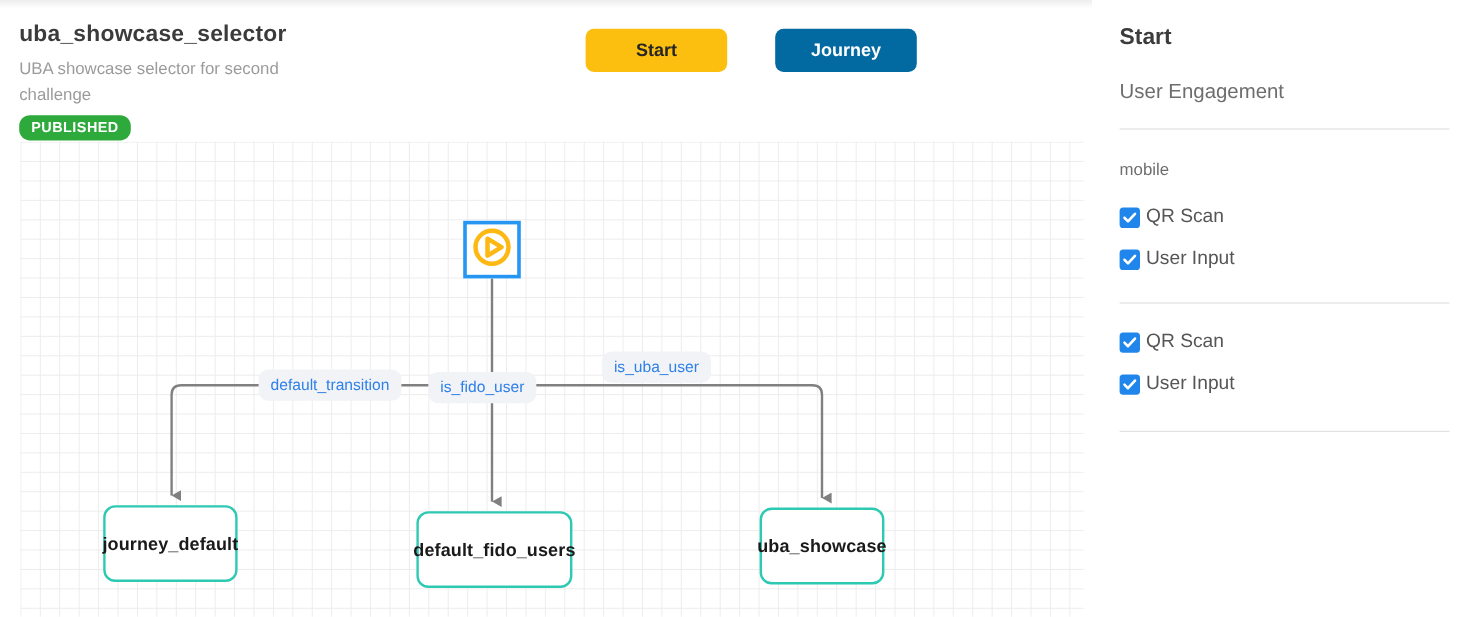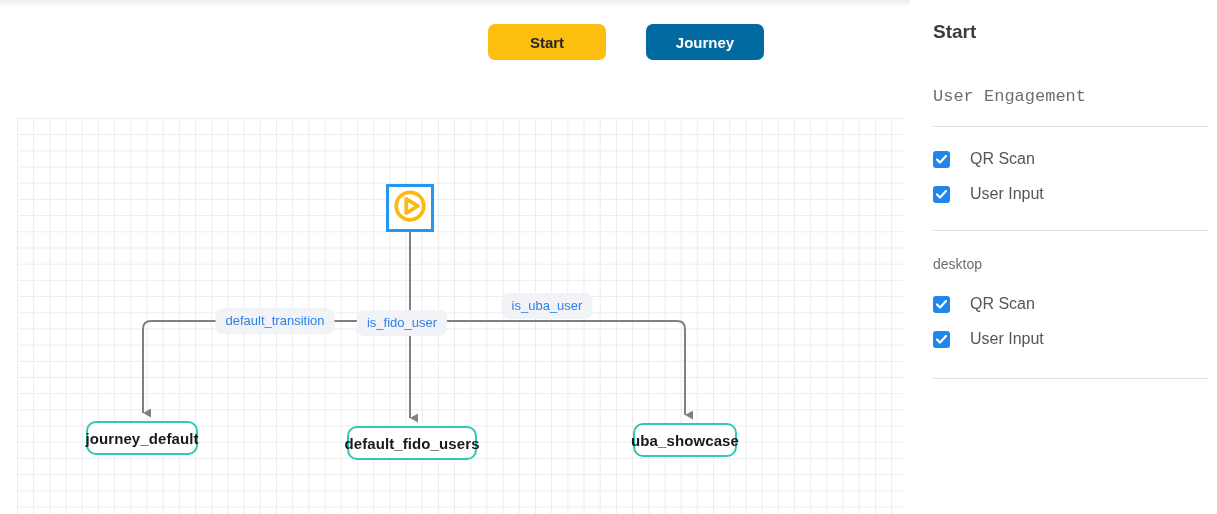--- a/index.html
+++ b/index.html
@@ -30,57 +30,62 @@
     background-image:
       linear-gradient(to right, #ececec 1px, transparent 1px),
       linear-gradient(to bottom, #ececec 1px, transparent 1px);
     background-size:16.2px 16.2px;padding-left:27px; }
   .edges-svg { position:absolute; left:0; top:0; width:886px; height:396px; }
 
   .start-node { position:absolute; left:369px; top:66px; width:48px; height:48px;
     background:#fff; border:3px solid #2597F3; display:flex;
     align-items:center; justify-content:center; cursor:pointer; }
 
-  .flow-node { position:absolute; height:34px; background:#fff;
+  .flow-node { position:absolute; height:64px; background:#fff;
     border:2.5px solid #2EC9B3; border-radius:10px; display:flex;
     align-items:center; justify-content:center; font-size:15px; font-weight:bold;
     color:#1a1a1a; cursor:pointer; letter-spacing:0.1px; }
   .node-journey-default { left:69px;  top:303px; width:112px; }
   .node-default-fido    { left:330px; top:308px; width:130px; }
   .node-uba-showcase    { left:616px; top:305px; width:104px; }
 
   .edge-label { position:absolute; transform:translate(-50%,-50%);
     background:#f2f3f7; color:#2F80E8; font-size:13px; padding:5px 10px 6px;
     border-radius:8px; white-space:nowrap; cursor:pointer; }
   .lbl-default { left:258px; top:203px; }
   .lbl-fido    { left:385px; top:205px; }
   .lbl-uba     { left:530px; top:188px; }
 
   
   .sidebar { position:absolute; left:910px; top:0; width:307px; height:514px;
     background:#fff; padding:21px 9px 0 23px; }
   .sb-title { font-size:19px; font-weight:bold; color:#3c3c3c; }
-  .sb-subtitle { margin-top:44px; font-size:17px; color:#6e6e6e;font-family:Liberation Mono, monospace; }
+  .sb-subtitle { margin-top:24px; font-size:17px; color:#6e6e6e; }
   .sb-divider { border:none; border-top:1px solid #e2e2e2; margin-top:20px; }
   .sb-section-label { margin-top:25px; font-size:14px; color:#6e6e6e; }
-  .check-row { display:flex; align-items:center; gap:20px; margin-top:17px; cursor:pointer; }
+  .check-row { display:flex; align-items:center; gap:5px; margin-top:17px; cursor:pointer; }
   .check-row.first { margin-top:23px; }
   .checkbox { width:17px; height:17px; background:#2186EB; border-radius:3px;
     display:flex; align-items:center; justify-content:center; flex:0 0 auto; }
   .checkbox svg { display:block; }
   .check-label { font-size:16px; color:#565656; }
   .sb-divider.d2 { margin-top:27px; }
   .sb-divider.d3 { margin-top:30px; }
 </style>
 </head>
 <body>
 
 <div class="page">
   <div class="top-shade"></div>
 
+  <div class="header">
+    <div class="title">uba_showcase_selector</div>
+    <div class="subtitle">UBA showcase selector for second challenge</div>
+    <span class="badge">PUBLISHED</span>
+  </div>
 
   <button class="btn btn-start">Start</button>
   <button class="btn btn-journey">Journey</button>
 
   <div class="canvas">
     <svg class="edges-svg" viewBox="0 0 886 396">
       <defs>
         <marker id="arrow" markerWidth="10" markerHeight="10" refX="4.5" refY="8" orient="auto-start-reverse" markerUnits="userSpaceOnUse">
           <path d="M0,0 L4.5,8 L9,0 Z" fill="#808080"></path>
         </marker>
@@ -111,39 +116,39 @@
     <div class="flow-node node-journey-default">journey_default</div>
     <div class="flow-node node-uba-showcase">uba_showcase</div>
     <div class="flow-node node-default-fido">default_fido_users</div>
   </div>
 
   <div class="sidebar">
     <div class="sb-title">Start</div>
     <div class="sb-subtitle">User Engagement</div>
     <hr class="sb-divider">
 
+    <div class="sb-section-label">mobile</div>
     <div class="check-row first">
       <span class="checkbox">
         <svg width="11" height="9" viewBox="0 0 11 9">
             <path d="M1,4.5 L4,7.5 L10,1" fill="none" stroke="#fff" stroke-width="2.2" stroke-linecap="round" stroke-linejoin="round"></path>
           </svg>
       </span>
       <span class="check-label">QR Scan</span>
     </div>
     <div class="check-row">
       <span class="checkbox">
         <svg width="11" height="9" viewBox="0 0 11 9">
             <path d="M1,4.5 L4,7.5 L10,1" fill="none" stroke="#fff" stroke-width="2.2" stroke-linecap="round" stroke-linejoin="round"></path>
           </svg>
       </span>
       <span class="check-label">User Input</span>
     </div>
     <hr class="sb-divider d2">
 
-    <div class="sb-section-label">desktop</div>
     <div class="check-row first">
       <span class="checkbox">
         <svg width="11" height="9" viewBox="0 0 11 9">
             <path d="M1,4.5 L4,7.5 L10,1" fill="none" stroke="#fff" stroke-width="2.2" stroke-linecap="round" stroke-linejoin="round"></path>
           </svg>
       </span>
       <span class="check-label">QR Scan</span>
     </div>
     <div class="check-row">
       <span class="checkbox">

